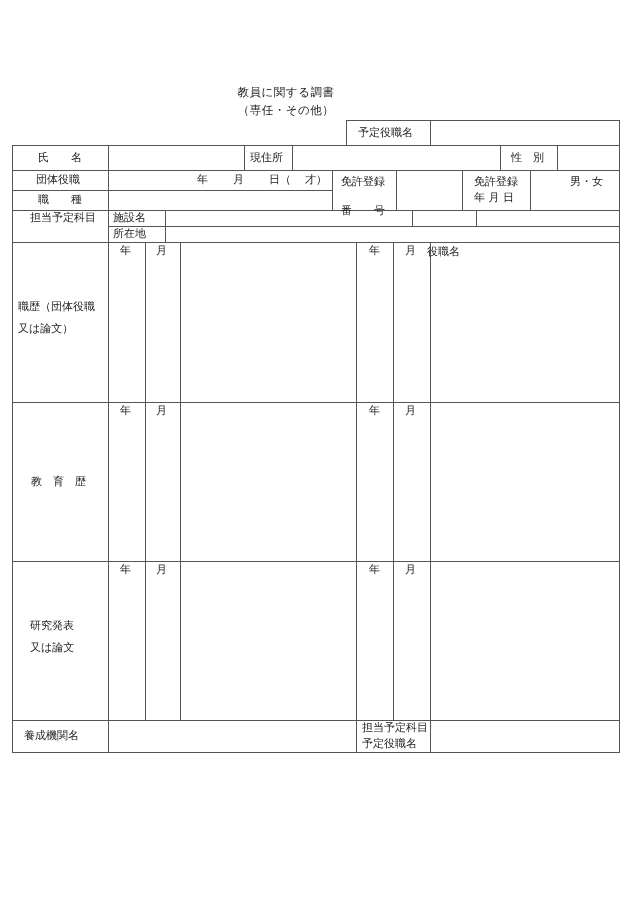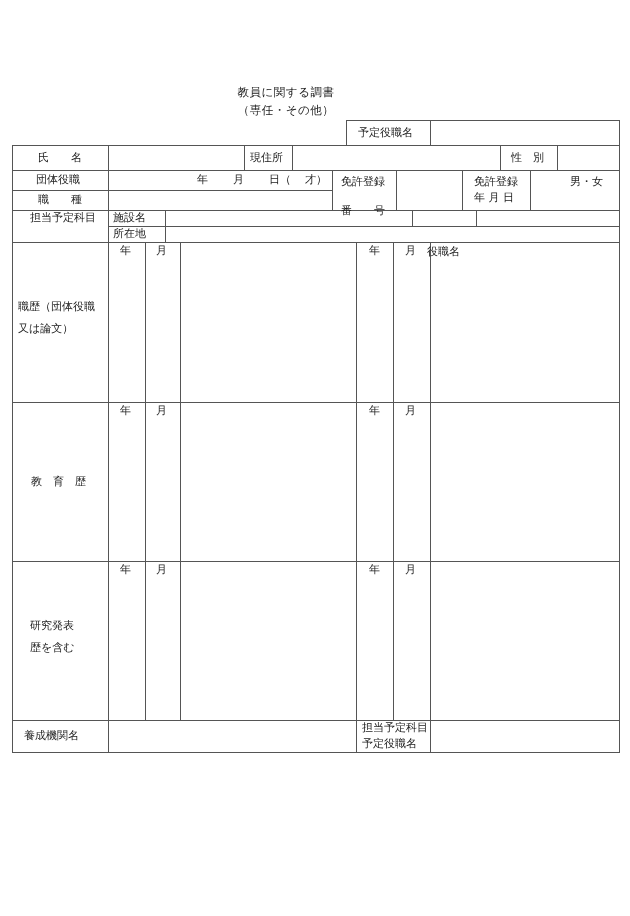--- a/index.html
+++ b/index.html
@@ -112,21 +112,21 @@
   <span class="t" style="left:120px; top:404px;">年</span>
   <span class="t" style="left:156px; top:404px;">月</span>
   <span class="t" style="left:369px; top:404px;">年</span>
   <span class="t" style="left:405px; top:404px;">月</span>
   <div class="cell" style="left:181px; top:403px; width:175px; height:158px;"></div>
   <div class="cell" style="left:431px; top:403px; width:188px; height:158px;"></div>
 </div>
 
 <div>
   <span class="t" style="left:30px; top:619px;">研究発表</span>
-  <span class="t" style="left:30px; top:641px;">歴を含む</span>
+  <span class="t" style="left:30px; top:641px;">又は論文</span>
   <span class="t" style="left:120px; top:563px;">年</span>
   <span class="t" style="left:156px; top:563px;">月</span>
   <span class="t" style="left:369px; top:563px;">年</span>
   <span class="t" style="left:405px; top:563px;">月</span>
   <div class="cell" style="left:181px; top:562px; width:175px; height:158px;"></div>
   <div class="cell" style="left:431px; top:562px; width:188px; height:158px;"></div>
 </div>
 
 <span class="t" style="left:24px; top:729px;">養成機関名</span>
 <div class="cell" style="left:109px; top:721px; width:247px; height:31px;"></div>

